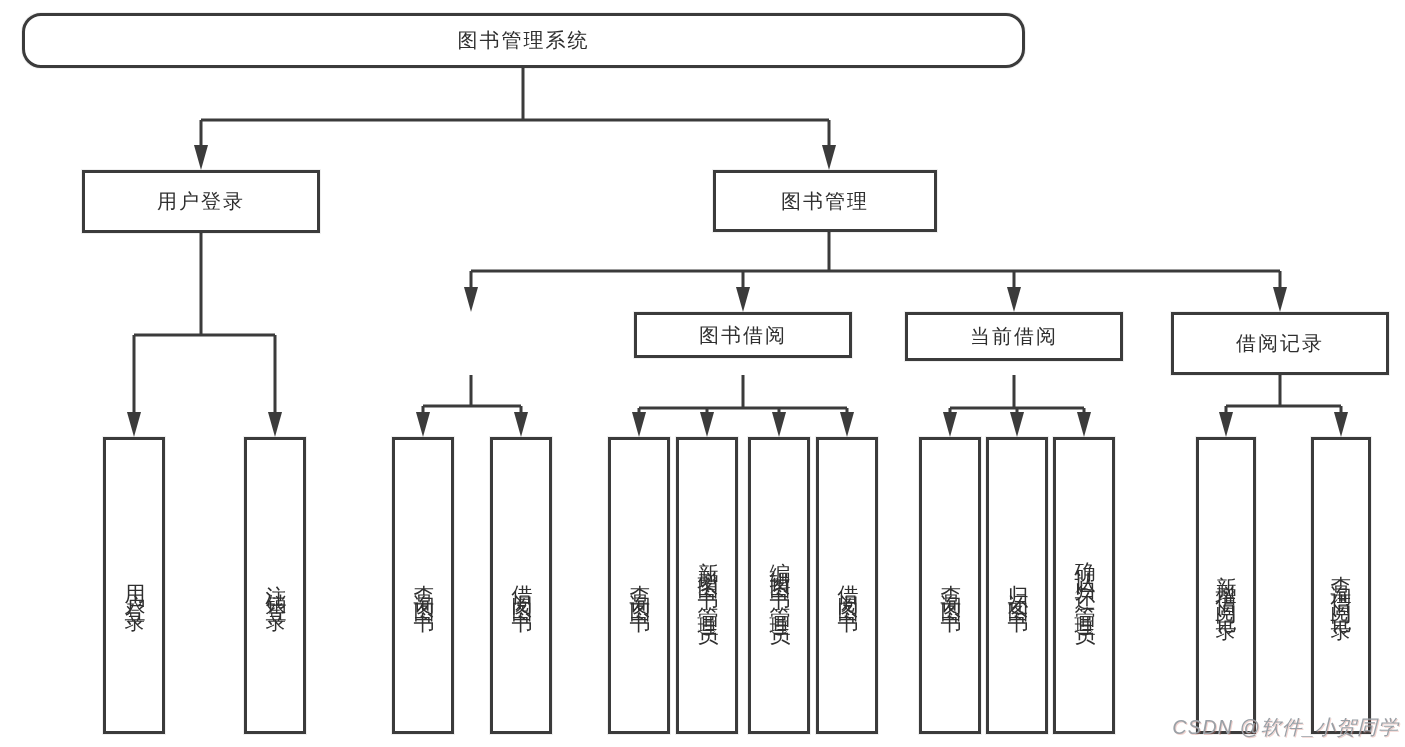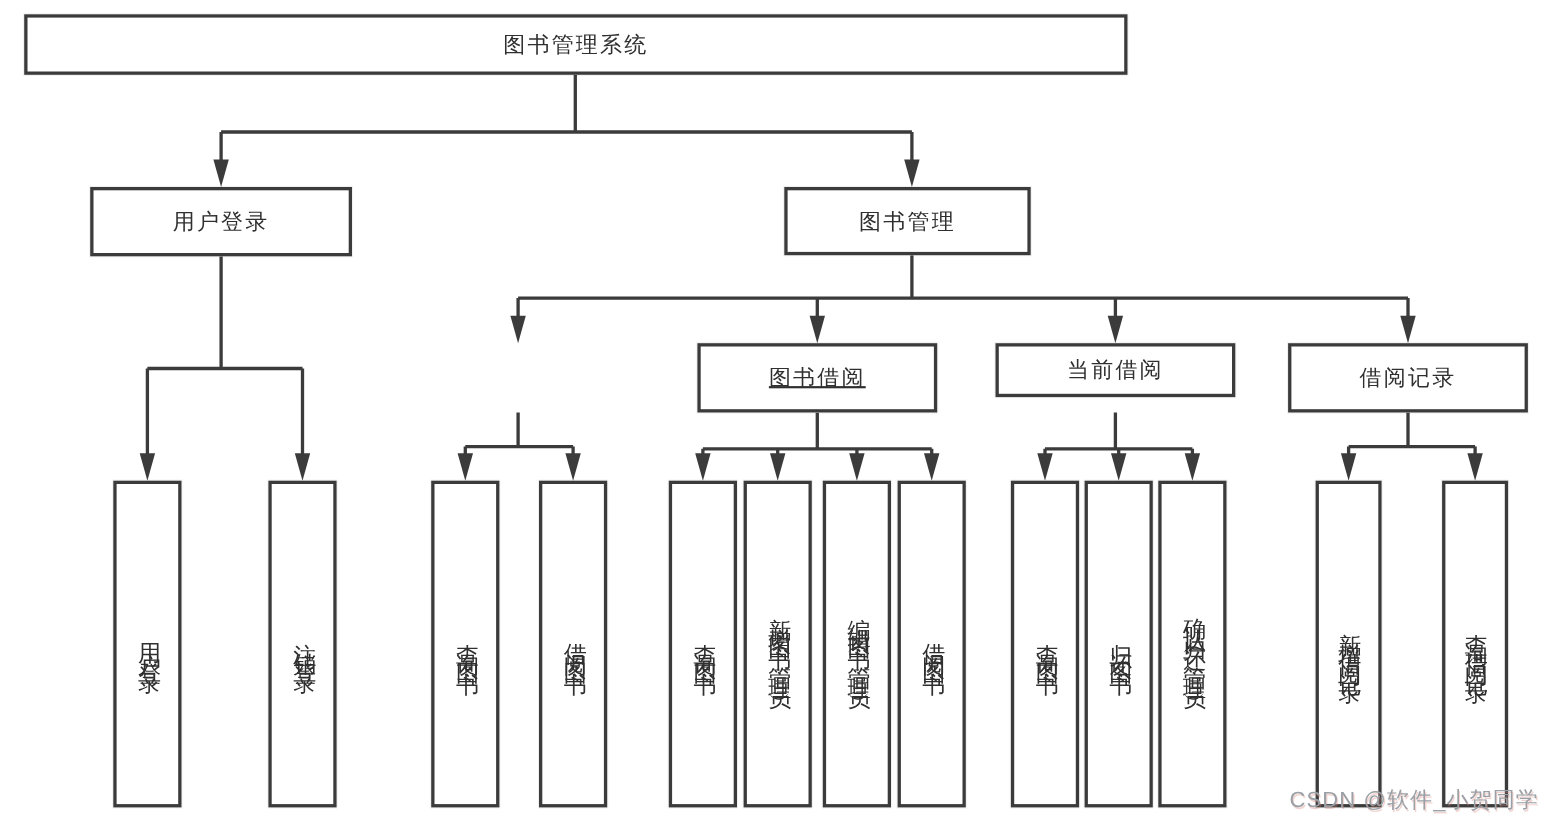--- a/index.html
+++ b/index.html
@@ -41,20 +41,21 @@
   }
   .watermark{
     position:absolute;
     right:6px;
     bottom:6px;
     font-size:20px;
     letter-spacing:1px;
     color:var(--watermark);
     text-shadow:1px 1px 0 rgba(216,128,118,0.35);
     white-space:nowrap;
+    font-style:italic;
   }
 </style>
 </head>
 <body>
 
 <div class="stage">
 
   <svg class="wires" viewBox="0 0 1405 747" xmlns="http://www.w3.org/2000/svg">
 
     <path d="M523 68 V121 M201 120 H829 M201 120 V146 M829 120 V146"></path>
@@ -84,26 +85,26 @@
     <path d="M1014 375 V409 M950 408 H1084 M950 408 V413 M1017 408 V413 M1084 408 V413"></path>
     <polygon points="943,412 957,412 950,437"></polygon>
     <polygon points="1010,412 1024,412 1017,437"></polygon>
     <polygon points="1077,412 1091,412 1084,437"></polygon>
 
     <path d="M1280 375 V407 M1226 406 H1341 M1226 406 V413 M1341 406 V413"></path>
     <polygon points="1219,412 1233,412 1226,437"></polygon>
     <polygon points="1334,412 1348,412 1341,437"></polygon>
   </svg>
 
-  <div class="node h" style="left:22px;top:13px;width:1003px;height:55px;">图书管理系统</div>
+  <div class="node h" style="left:22px;top:13px;width:1003px;height:55px;border-radius:19px;">图书管理系统</div>
 
   <div class="node h" style="left:82px;top:170px;width:238px;height:63px;">用户登录</div>
   <div class="node h" style="left:713px;top:170px;width:224px;height:62px;">图书管理</div>
 
-  <div class="node h" style="left:634px;top:312px;width:218px;height:63px;text-decoration:underline;">图书借阅</div>
+  <div class="node h" style="left:634px;top:312px;width:218px;height:46px;">图书借阅</div>
   <div class="node h" style="left:905px;top:312px;width:218px;height:49px;">当前借阅</div>
   <div class="node h" style="left:1171px;top:312px;width:218px;height:63px;">借阅记录</div>
 
   <div class="node v" style="left:103px;top:437px;width:62px;height:297px;">用户登录</div>
   <div class="node v" style="left:244px;top:437px;width:62px;height:297px;">注销登录</div>
 
   <div class="node v" style="left:392px;top:437px;width:62px;height:297px;">查询图书</div>
   <div class="node v" style="left:490px;top:437px;width:62px;height:297px;">借阅图书</div>
 
   <div class="node v" style="left:608px;top:437px;width:62px;height:297px;">查询图书</div>

